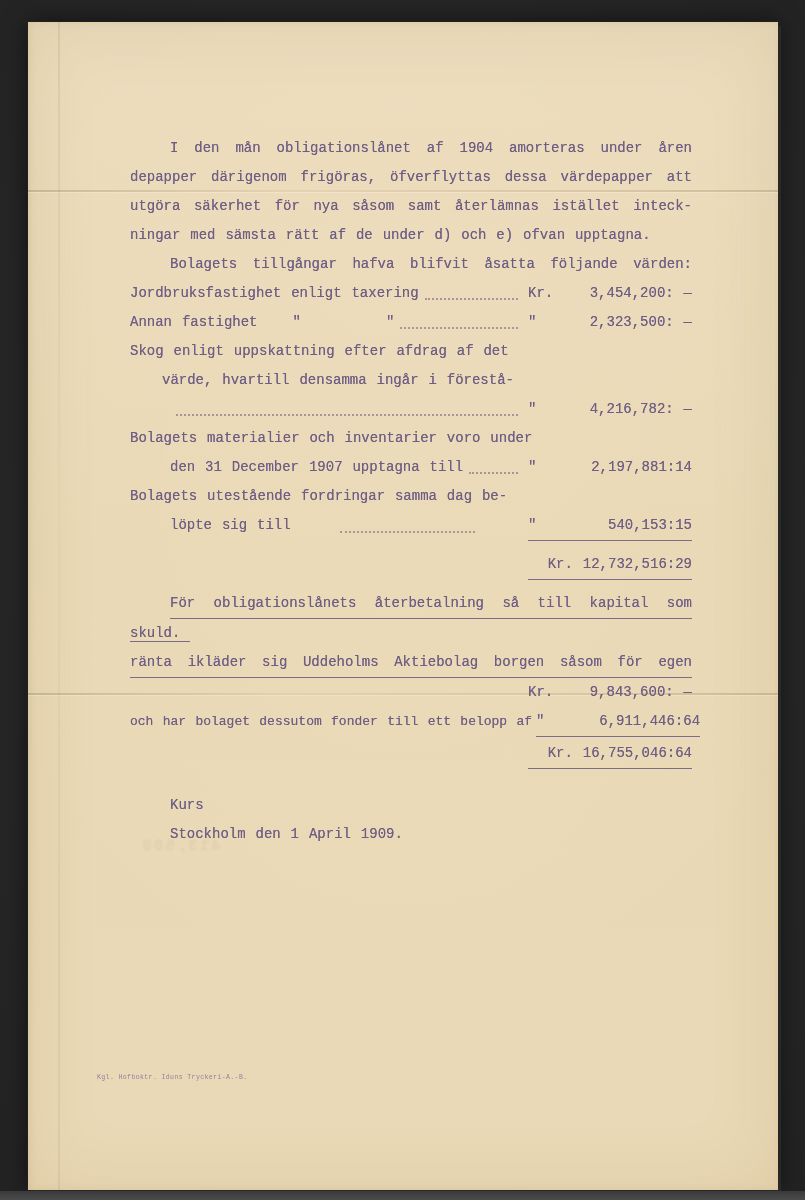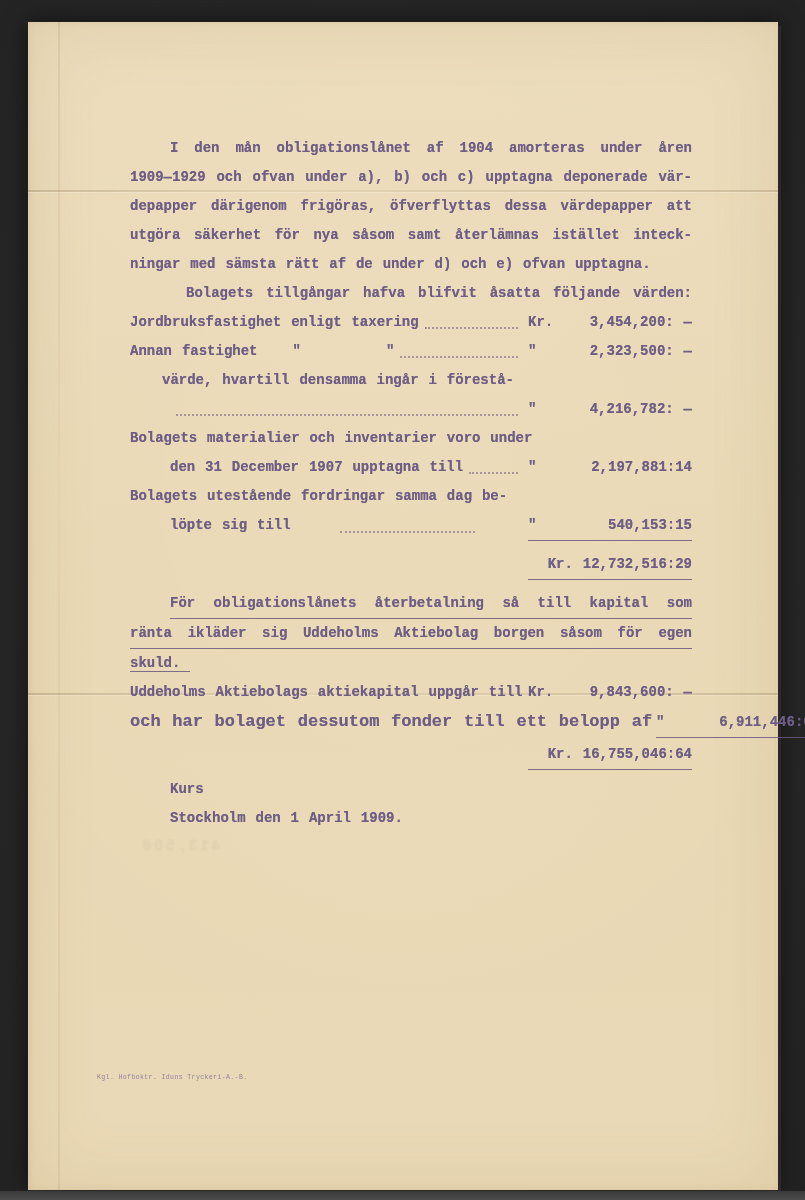--- a/index.html
+++ b/index.html
@@ -36,29 +36,28 @@
   .crease-v{
     position:absolute;top:0;height:100%;width:2px;
     background:linear-gradient(180deg, rgba(120,95,60,.12), rgba(120,95,60,.03) 40%, rgba(120,95,60,.10));
   }
   .textblock{
     position:absolute;left:102px;top:112px;width:562px;
     color:var(--ink);
     font-size:14px;line-height:29px;
     word-spacing:1.5px;
     text-shadow:0 0 .6px rgba(110,93,132,.75);
-    font-weight:bold;
   }
   .line{min-height:29px;}
   .just{text-align:justify;text-align-last:justify;}
   .ul{border-bottom:1.6px solid var(--ink-line);}
   .ulw{border-bottom:1.6px solid var(--ink-line);padding-right:10px;}
   .row{display:flex;align-items:baseline;}
   .rlabel{white-space:pre;}
-  .rlabel.tight{font-size:17px;}
+  .rlabel.tight{font-size:13px;}
   .ditto{white-space:pre;}
   .leader{
     flex:1 1 auto;height:0;align-self:flex-end;
     border-bottom:2px dotted var(--ink-soft);
     margin:0 10px 8px 6px;min-width:10px;
   }
   .spacer{flex:1 1 auto;min-width:4px;}
   .abox{flex:0 0 164px;display:flex;align-items:baseline;justify-content:center;}
   .abox.ul{border-bottom:1.6px solid var(--ink-line);}
   .cur{width:36px;white-space:pre;}
@@ -84,43 +83,43 @@
 </head>
 <body>
 
 <div class="paper">
   <div class="crease-h" style="top:168px"></div>
   <div class="crease-h" style="top:671px"></div>
   <div class="crease-v" style="left:30px"></div>
 
   <div class="textblock">
       <div class="line just" style="margin-left: 40px;">I den mån obligationslånet af 1904 amorteras under åren</div>
-      <div class="line just">1909—1929 och ofvan under a), b) och c) upptagna deponerade vär-</div>
       <div class="line just">depapper därigenom frigöras, öfverflyttas dessa värdepapper att</div>
       <div class="line just">utgöra säkerhet för nya såsom samt återlämnas istället inteck-</div>
       <div class="line">ningar med sämsta rätt af de under d) och e) ofvan upptagna.</div>
-      <div class="line just" style="margin-left: 56px;">Bolagets tillgångar hafva blifvit åsatta följande värden:</div>
+      <div class="line just" style="margin-left: 40px;">Bolagets tillgångar hafva blifvit åsatta följande värden:</div>
       <div class="line row">
         <span class="rlabel">Jordbruksfastighet enligt taxering</span>
         <span class="leader"></span>
         <span class="abox">
           <span class="cur">Kr.</span>
           <span class="amt">3,454,200: —</span>
         </span>
       </div>
       <div class="line row">
         <span class="rlabel">Annan fastighet</span>
         <span class="ditto" style="margin-left: 35px;">"</span>
         <span class="ditto" style="margin-left: 85px;">"</span>
         <span class="leader"></span>
         <span class="abox">
           <span class="cur">"</span>
           <span class="amt">2,323,500: —</span>
         </span>
       </div>
+      <div class="line">Skog enligt uppskattning efter afdrag af det</div>
       <div class="line" style="margin-left: 32px;">värde, hvartill densamma ingår i förestå-</div>
       <div class="line row" style="padding-left: 40px;">
         <span class="leader"></span>
         <span class="abox">
           <span class="cur">"</span>
           <span class="amt">4,216,782: —</span>
         </span>
       </div>
       <div class="line">Bolagets materialier och inventarier voro under</div>
       <div class="line row" style="padding-left: 40px;">
@@ -135,40 +134,39 @@
       <div class="line row" style="padding-left: 40px; gap: 43px;">
         <span class="rlabel">löpte sig till</span>
         <span class="leader"></span>
         <span class="abox ul">
           <span class="cur">"</span>
           <span class="amt">540,153:15</span>
         </span>
       </div>
       <div class="line total" style="margin-top: 9px;"><span class="tspan">Kr. 12,732,516:29</span></div>
       <div class="line just ul" style="margin-left: 40px; margin-top: 9px;">För obligationslånets återbetalning så till kapital som</div>
+      <div class="line"><span class="ulw">skuld.</span></div>
       <div class="line just ul">ränta ikläder sig Uddeholms Aktiebolag borgen såsom för egen</div>
-      <div class="line"><span class="ulw">skuld.</span></div>
       <div class="line row">
-        <span class="rlabel">Uddeholms Aktiebolags aktiekapital uppgår till</span>
         <span class="spacer"></span>
         <span class="abox">
           <span class="cur">Kr.</span>
           <span class="amt">9,843,600: —</span>
         </span>
       </div>
       <div class="line row">
         <span class="rlabel tight">och har bolaget dessutom fonder till ett belopp af</span>
         <span class="spacer"></span>
         <span class="abox ul">
           <span class="cur">"</span>
           <span class="amt">6,911,446:64</span>
         </span>
       </div>
       <div class="line total" style="margin-top: 2px;"><span class="tspan">Kr. 16,755,046:64</span></div>
-      <div class="line" style="margin-left: 40px; margin-top: 5px;">Kurs</div>
+      <div class="line" style="margin-left: 40px; margin-top: 22px;">Kurs</div>
       <div class="line" style="margin-left: 40px;">Stockholm den 1 April 1909.</div>
     </div>
 
   <div class="ghost">413,500</div>
   <div class="printmark">Kgl. Hofboktr. Iduns Tryckeri-A.-B.</div>
 </div>
 
 <div class="bedstrip"></div>
 
 </body></html>

